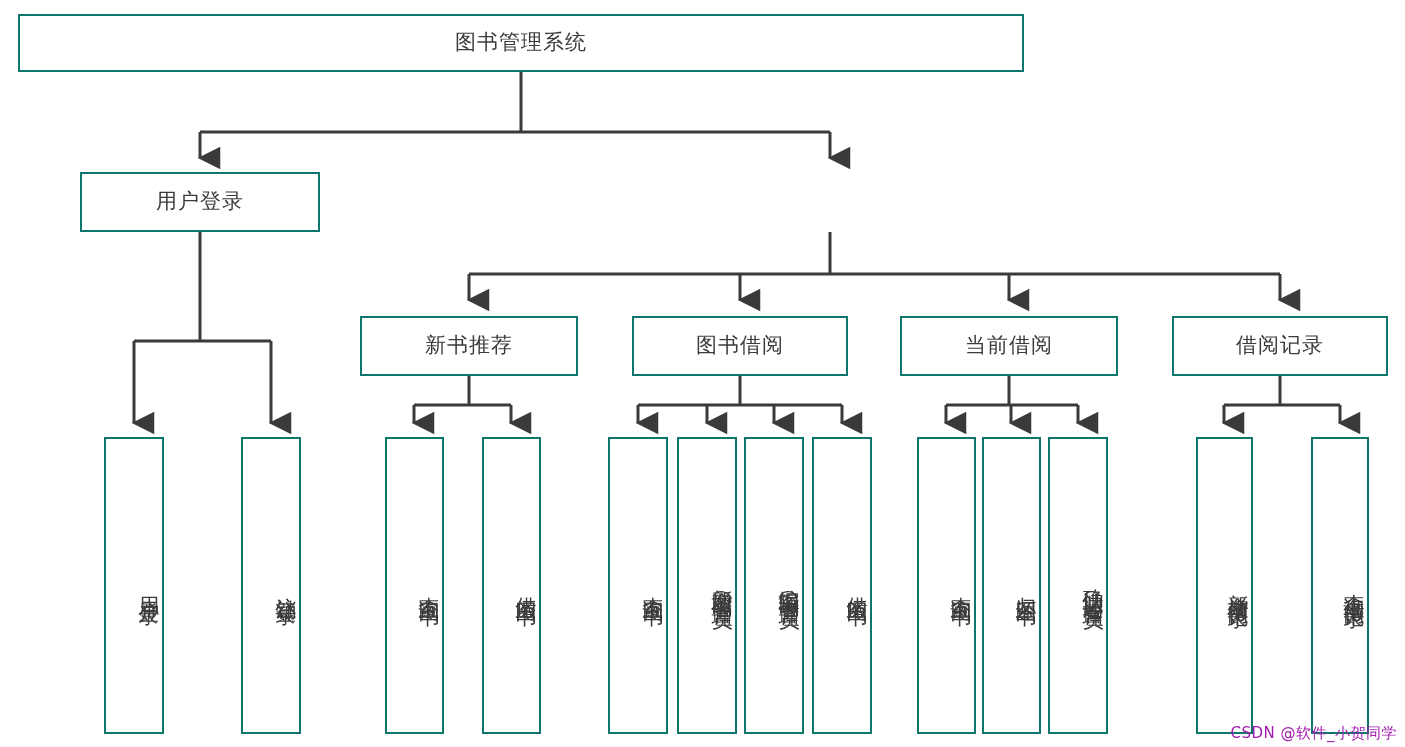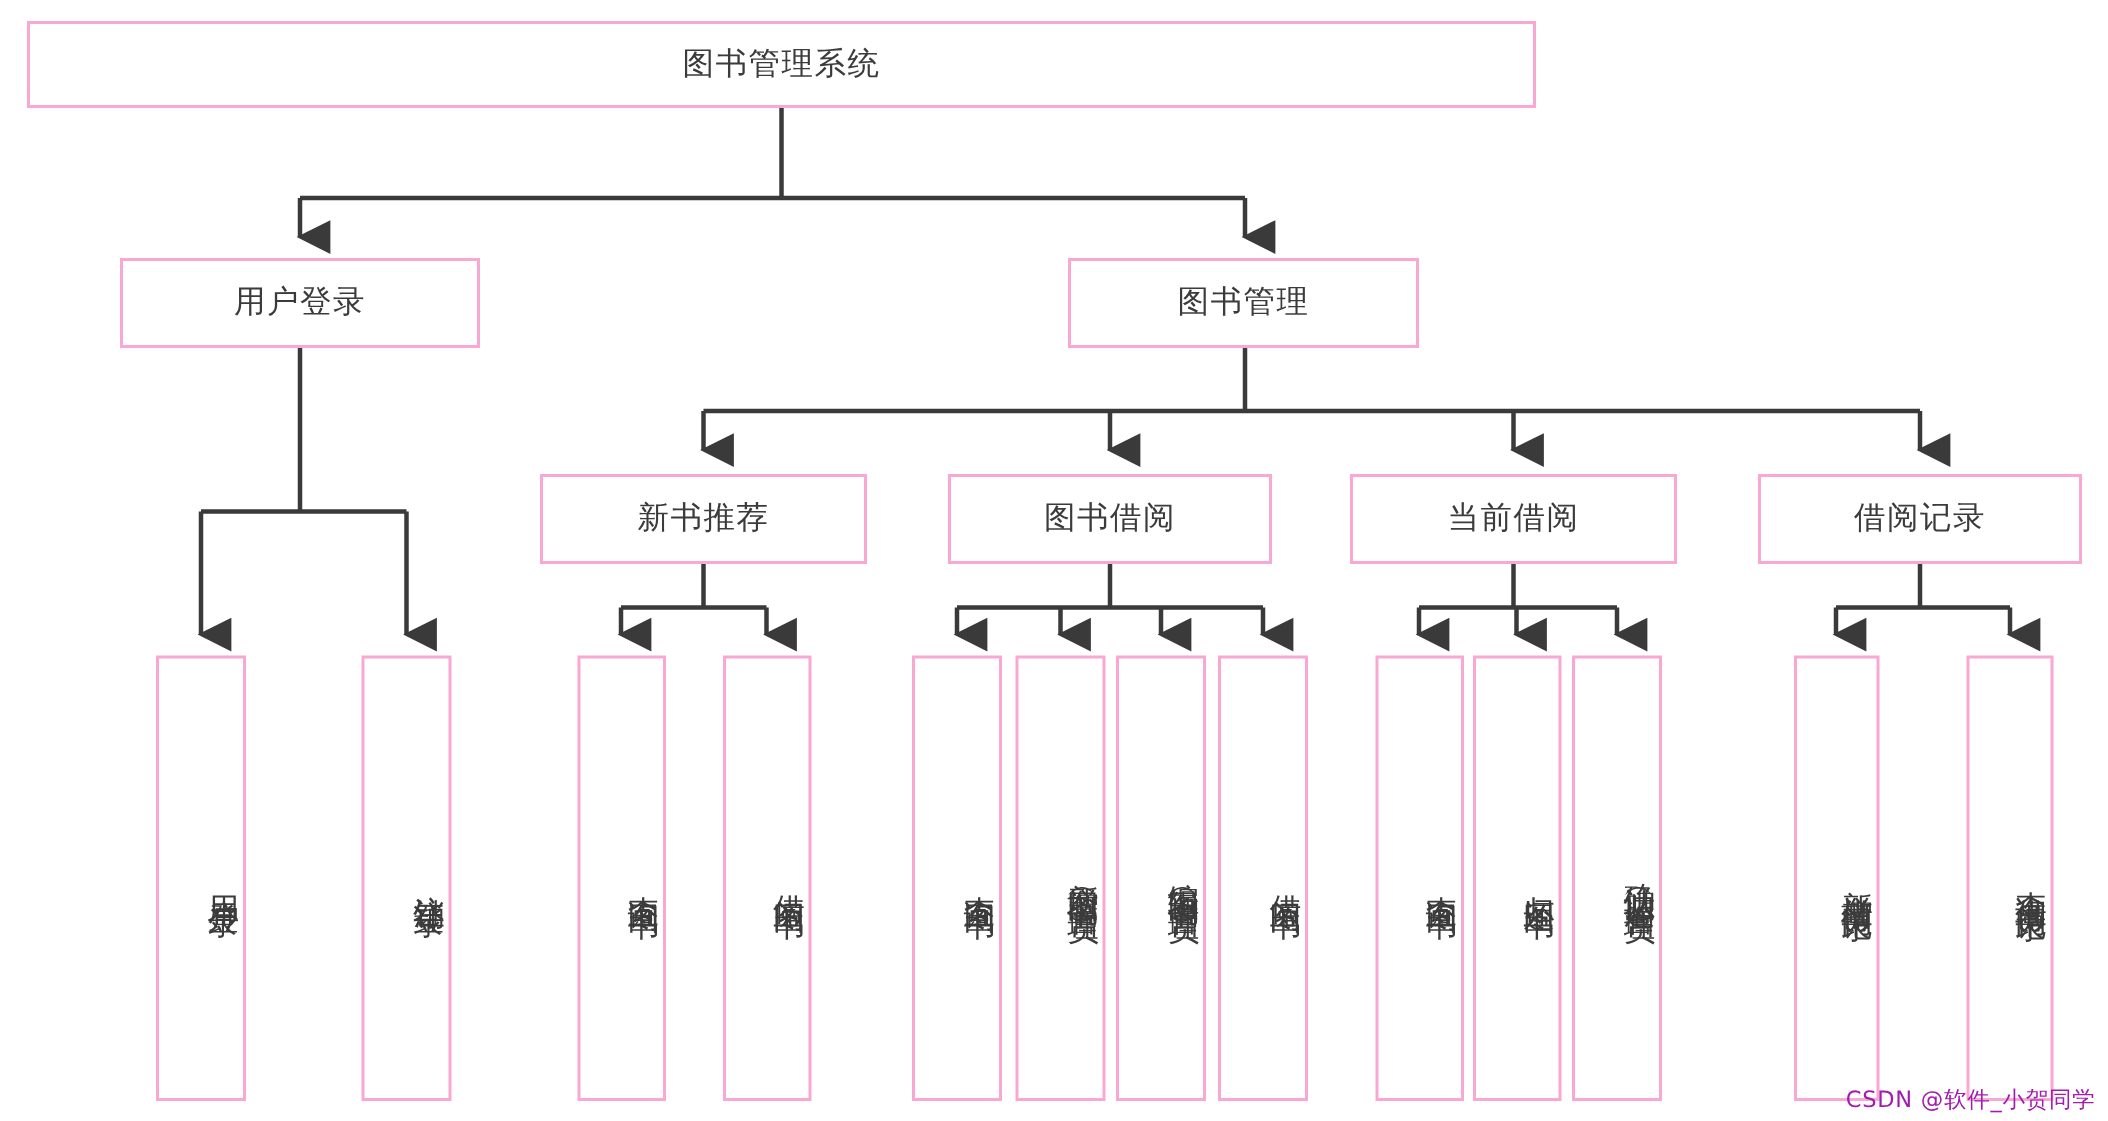--- a/index.html
+++ b/index.html
@@ -22,21 +22,21 @@
     left: 0;
     top: 0;
     width: 1405px;
     height: 747px;
     pointer-events: none;
   }
   .node {
     position: absolute;
     box-sizing: border-box;
     background: #ffffff;
-    border: 2px solid #f9a8d4;
+    border: 2px solid #0f766e;
     display: flex;
     align-items: center;
     justify-content: center;
     color: #3b3b3b;
   }
   .node.horiz {
     font-size: 21px;
     letter-spacing: 1px;
     line-height: 1.1;
   }
@@ -121,23 +121,20 @@
     </g>
   </svg>
 
   <div class="node horiz" style="left:18px; top:14px; width:1006px; height:58px;">
     <span>图书管理系统</span>
   </div>
 
   <div class="node horiz" style="left:80px; top:172px; width:240px; height:60px;">
     <span>用户登录</span>
   </div>
-  <div class="node horiz" style="left:712px; top:172px; width:234px; height:60px;">
-    <span>图书管理</span>
-  </div>
 
   <div class="node horiz" style="left:360px; top:316px; width:218px; height:60px;">
     <span>新书推荐</span>
   </div>
   <div class="node horiz" style="left:632px; top:316px; width:216px; height:60px;">
     <span>图书借阅</span>
   </div>
   <div class="node horiz" style="left:1172px; top:316px; width:216px; height:60px;">
     <span>借阅记录</span>
   </div>

